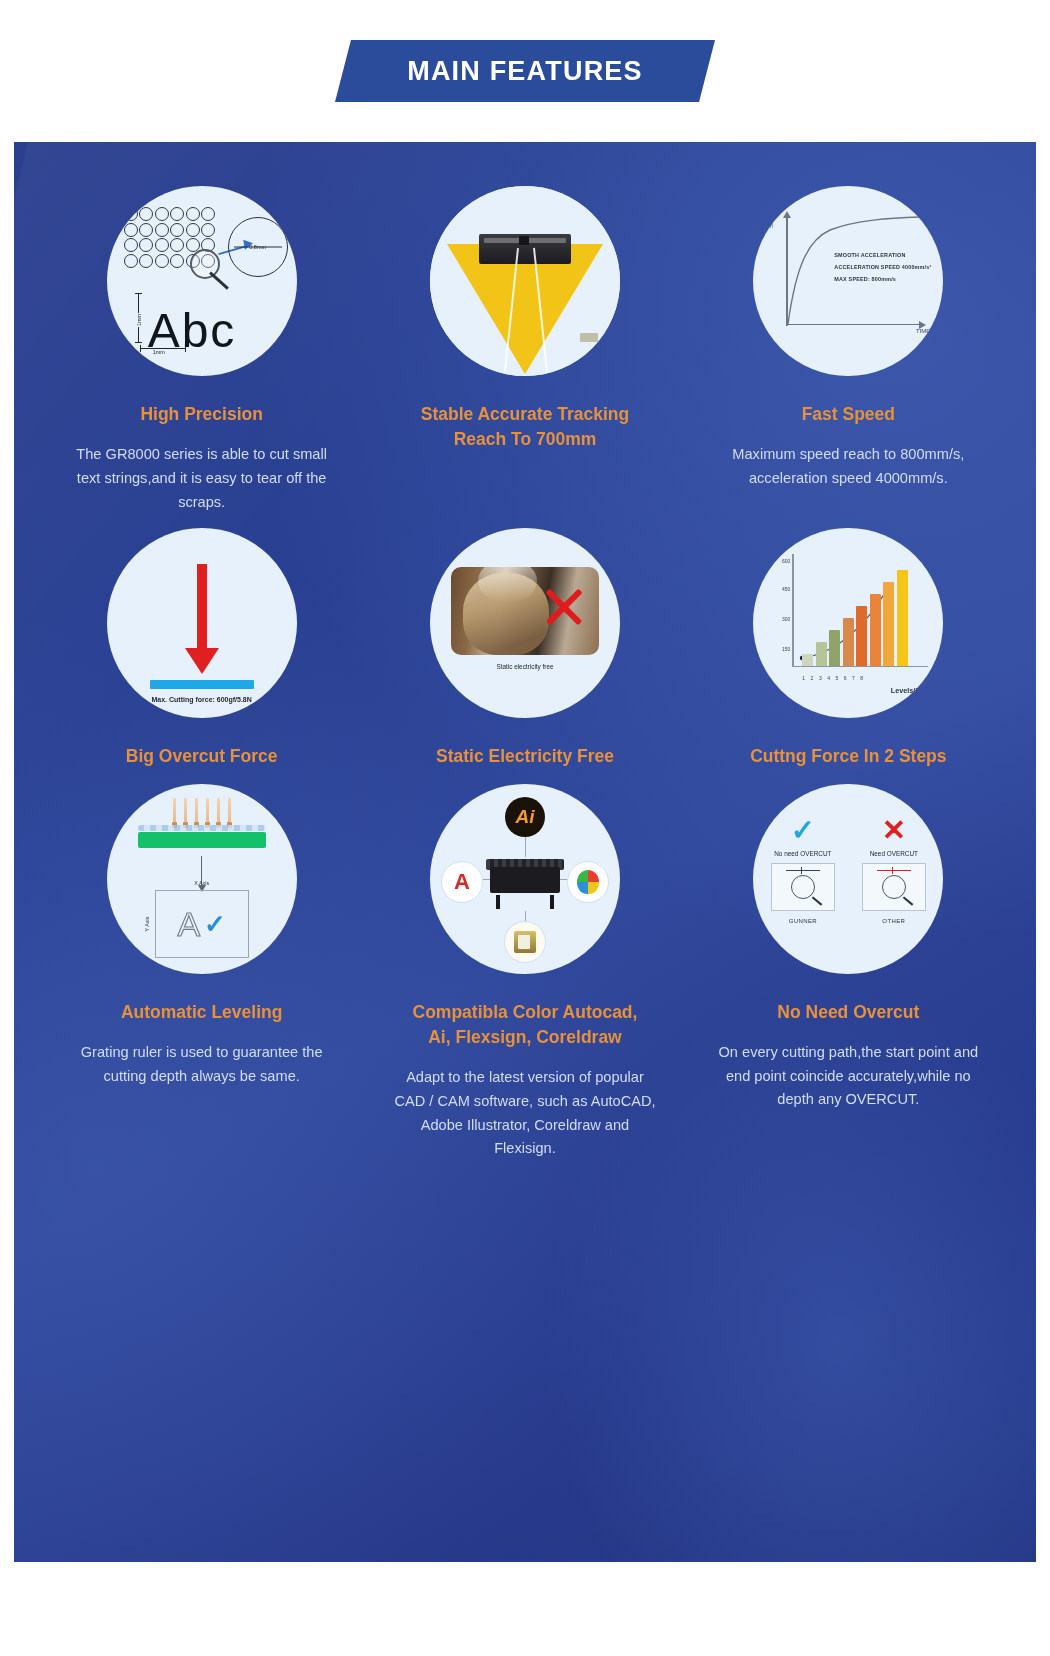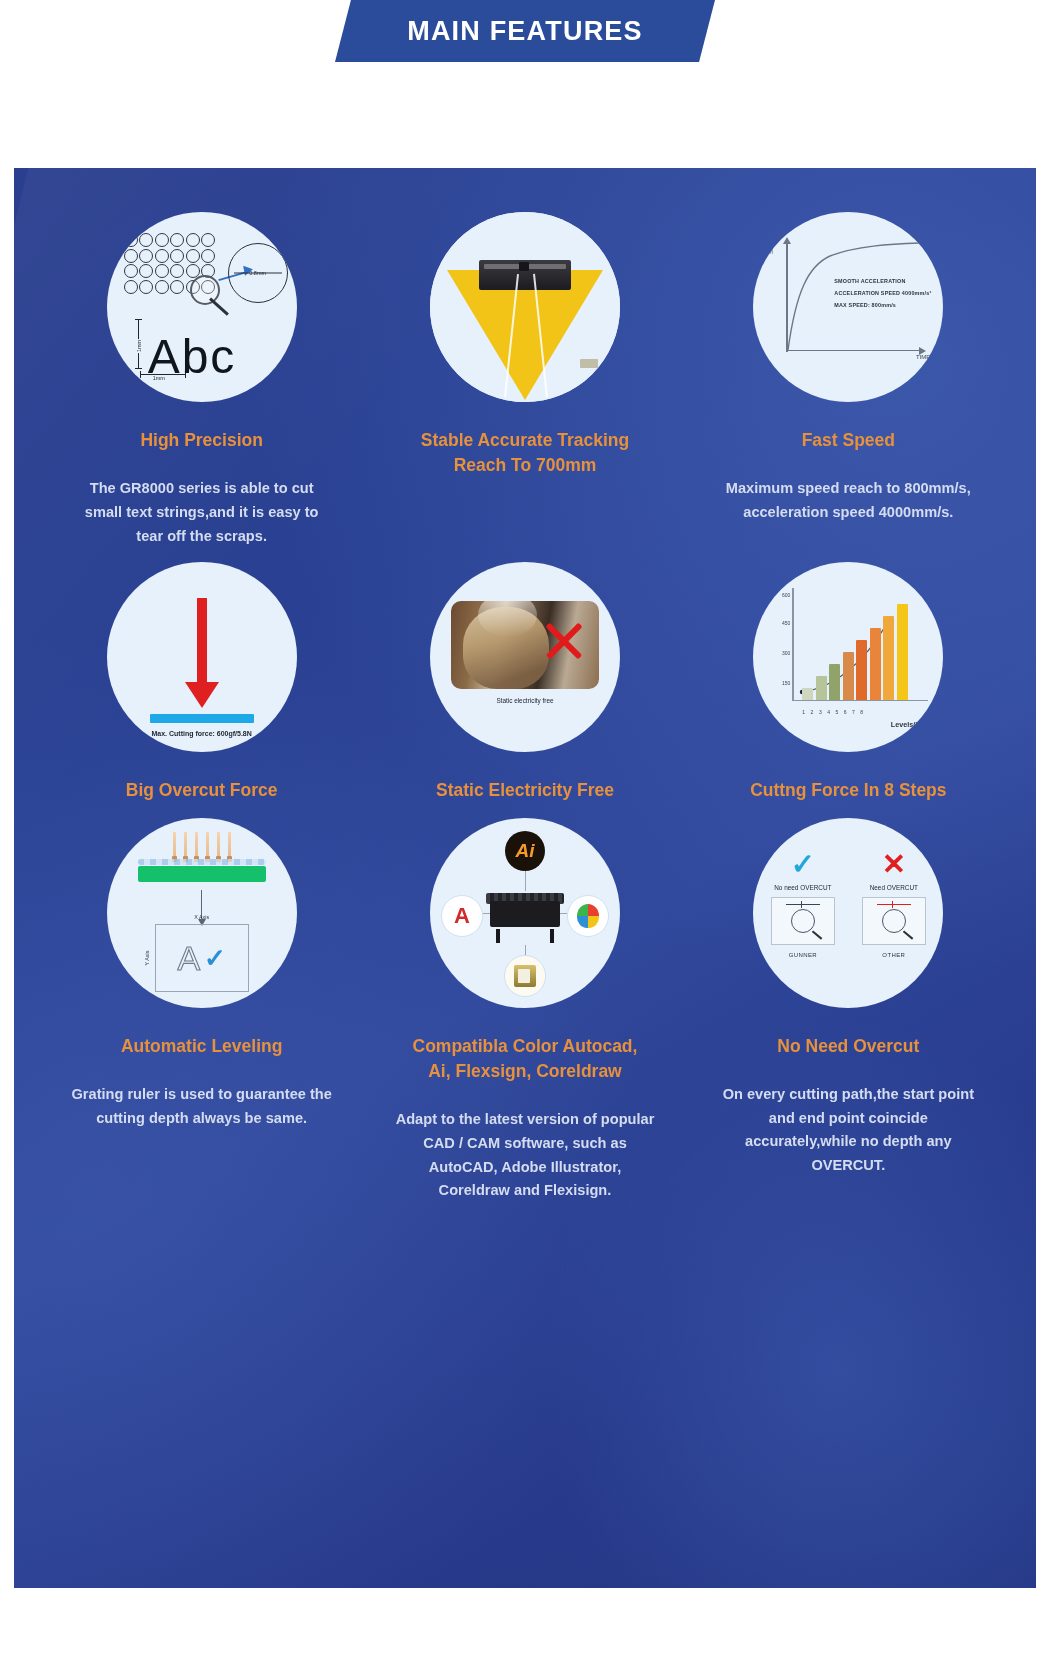--- a/index.html
+++ b/index.html
@@ -12,23 +12,24 @@
   .page{
     position:relative;
     width:1050px;
     min-height:1656px;
     background:#ffffff;
     overflow:hidden;
   }
 
   
   .header-wrap{
-    height:168px;
+    height:142px;
     background:#ffffff;
     display:flex;
+    align-items:center;
     justify-content:center;
     border-radius:15px;
   }
   .banner{
     position:relative;
     width:380px;
     height:62px;
     background:#2b4b9b;
     display:flex;
     align-items:center;
@@ -106,27 +107,27 @@
   .feat-title{
     margin-top:26px;
     color:#e7913c;
     font-size:17.5px;
     font-weight:bold;
     text-align:center;
     line-height:1.45;
     max-width:250px;
   }
   .feat-desc{
-    margin-top:24px;
+    margin-top:16px;
     color:#d4dcf0;
     font-size:14.6px;
     line-height:1.62;
     text-align:center;
     max-width:262px;
-    font-weight:700;
+    font-weight:400;
   }
 
   
   .ic-precision{width:176px;height:160px;position:relative;}
   .dots{position:absolute;left:10px;top:6px;display:grid;grid-template-columns:repeat(6,1fr);gap:1.5px;}
   .dots i{display:block;width:12px;height:12px;border:1.3px solid #2f3740;border-radius:50%;}
   .mag{position:absolute;left:76px;top:48px;width:26px;height:26px;border:2.4px solid #555c63;border-radius:50%;background:rgba(255,255,255,0.25);}
   .mag-h{position:absolute;left:96px;top:70px;width:24px;height:3.2px;background:#2b3138;transform:rotate(42deg);transform-origin:left center;}
   .arrowline{position:absolute;left:104px;top:48px;width:30px;height:2px;background:#2f6fc4;transform:rotate(-16deg);}
   .arrowhead{position:absolute;left:130px;top:38px;width:0;height:0;border-left:9px solid #2f6fc4;border-top:5px solid transparent;border-bottom:5px solid transparent;transform:rotate(-10deg);}
@@ -414,21 +415,21 @@
               <span>3</span>
               <span>4</span>
               <span>5</span>
               <span>6</span>
               <span>7</span>
               <span>8</span>
             </div>
             <div class="s-xlab">Levels(L)</div>
           </div>
         </div>
-        <div class="feat-title">Cuttng Force In 8 Steps</div>
+        <div class="feat-title">Cuttng Force In 2 Steps</div>
       </div>
 
       <div class="cell row3">
         <div class="circle">
           <div class="ic-level">
             <div class="needles">
               <i></i>
                 <i></i>
                 <i></i>
                 <i></i>

